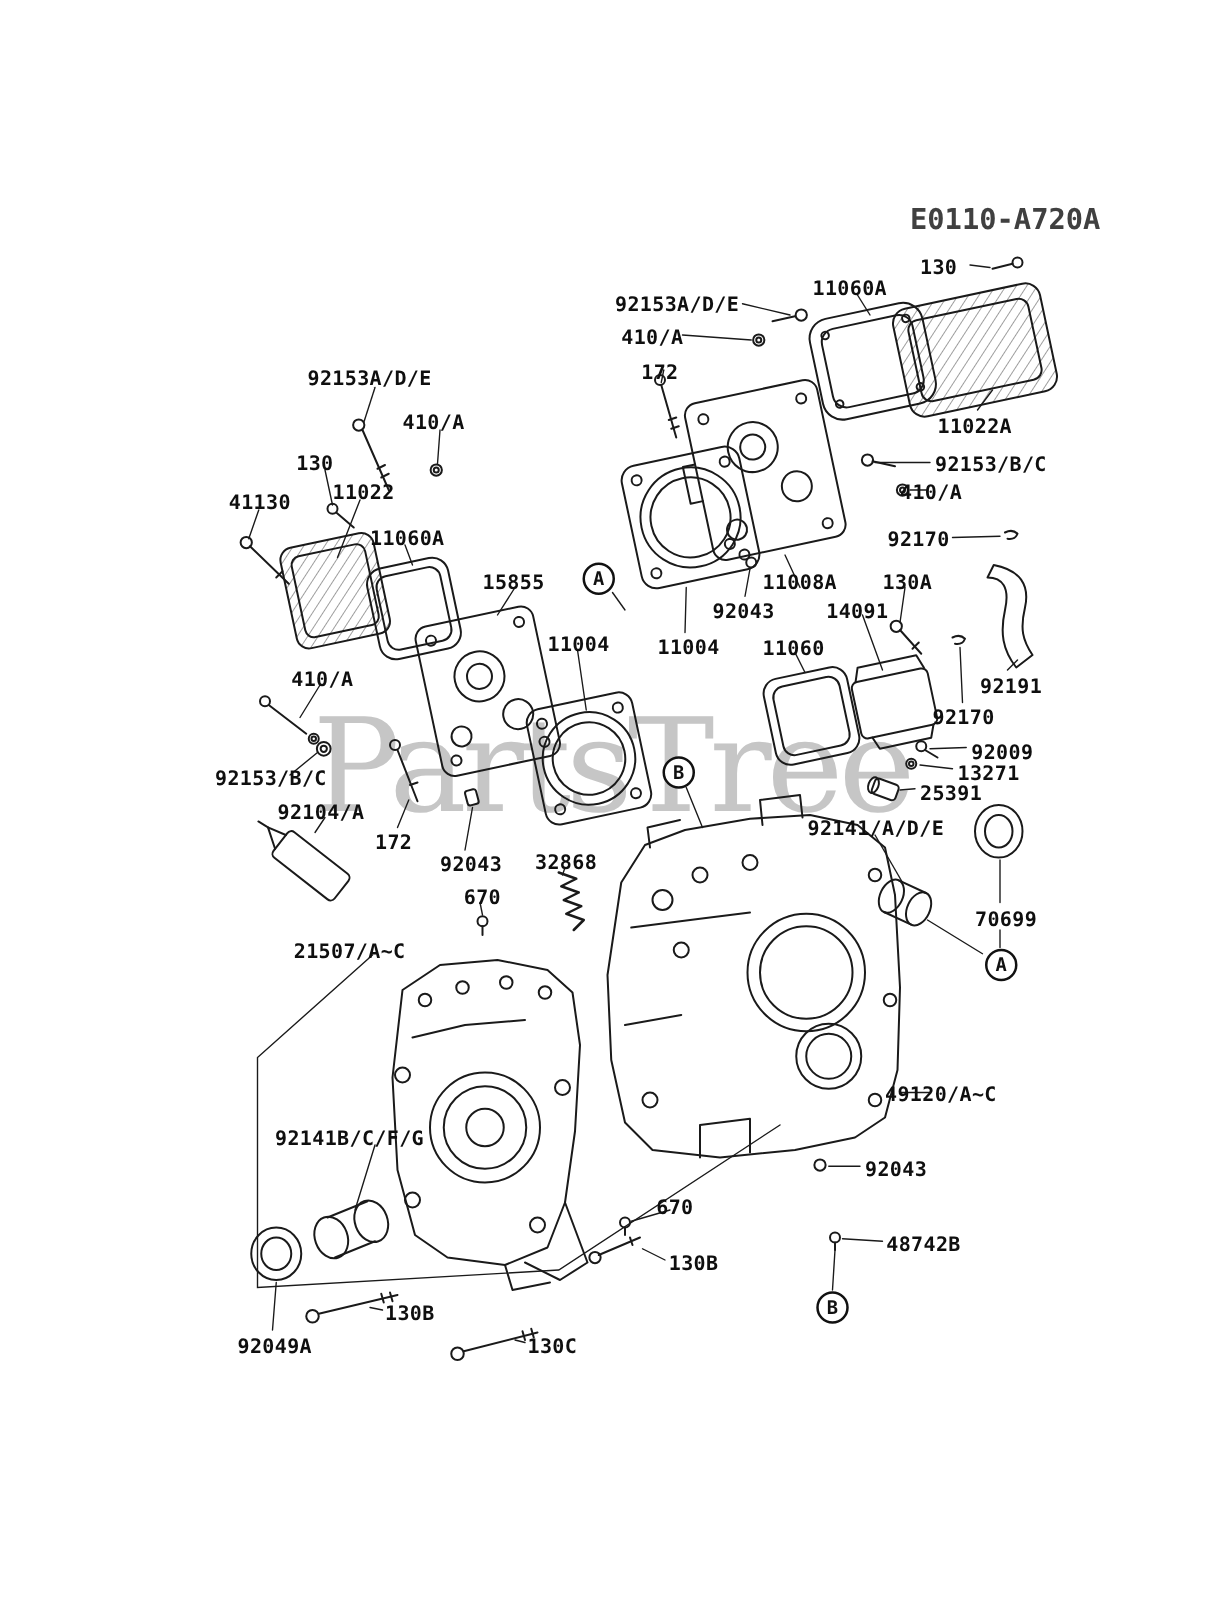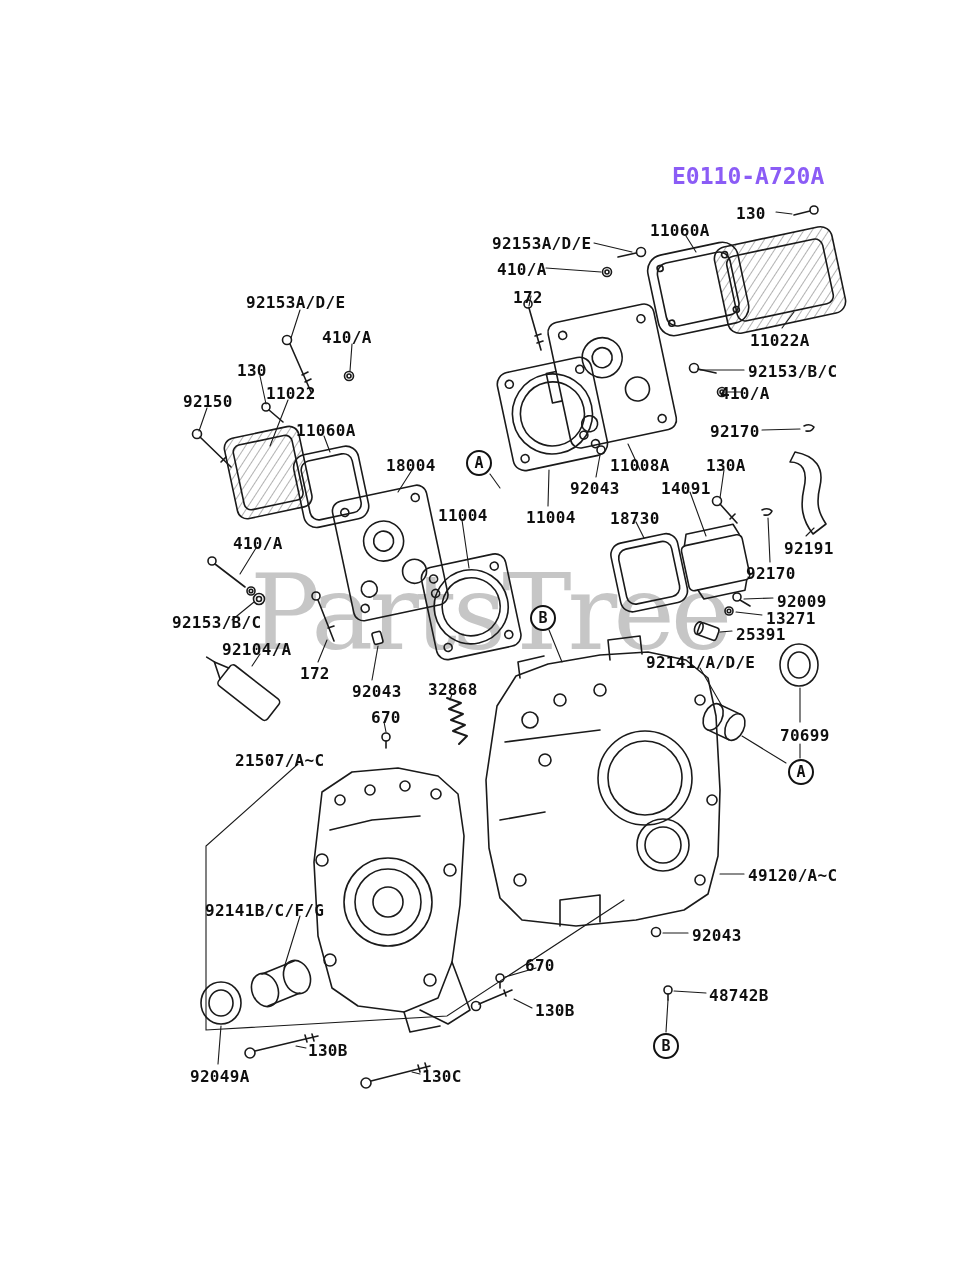--- a/index.html
+++ b/index.html
@@ -3,22 +3,22 @@
 <meta charset="utf-8">
 <style>
   *{margin:0;padding:0;box-sizing:border-box}
   html,body{background:#ffffff}
   .canvas{position:relative;width:979px;height:1280px;background:#ffffff;overflow:hidden;
           font-family:"DejaVu Sans Mono",monospace}
   .watermark{position:absolute;left:250px;top:552px;z-index:1;
              font:400 104px "DejaVu Serif",serif;color:#c6c6c6;letter-spacing:-4px;
              user-select:none;white-space:nowrap}
   svg.art{position:absolute;left:0;top:0;z-index:2}
-  .title{position:absolute;left:672px;top:163px;z-index:3;
-         font:700 23px "DejaVu Sans Mono",monospace;color:#8b5cf6;white-space:nowrap}
+  .title{position:absolute;left:728px;top:163px;z-index:3;
+         font:700 23px "DejaVu Sans Mono",monospace;color:#404040;white-space:nowrap}
   .lbl{position:absolute;z-index:3;font:700 16px "DejaVu Sans Mono",monospace;
        color:#0f0f0f;white-space:nowrap;letter-spacing:.3px}
   .callout{position:absolute;z-index:3;width:26px;height:26px;border:2px solid #111;
            border-radius:50%;background:#fff;display:flex;align-items:center;justify-content:center;
            font:700 15px "DejaVu Sans Mono",monospace;color:#111}
 </style>
 </head>
 <body>
 
 <div class="canvas">
@@ -357,48 +357,48 @@
   <div class="lbl" style="left:513px;top:288px">172</div>
   <div class="lbl" style="left:650px;top:221px">11060A</div>
   <div class="lbl" style="left:736px;top:204px">130</div>
   <div class="lbl" style="left:750px;top:331px">11022A</div>
   <div class="lbl" style="left:748px;top:362px">92153/B/C</div>
   <div class="lbl" style="left:720px;top:384px">410/A</div>
   <div class="lbl" style="left:710px;top:422px">92170</div>
   <div class="lbl" style="left:246px;top:293px">92153A/D/E</div>
   <div class="lbl" style="left:322px;top:328px">410/A</div>
   <div class="lbl" style="left:237px;top:361px">130</div>
-  <div class="lbl" style="left:183px;top:392px">92150</div>
+  <div class="lbl" style="left:183px;top:392px">41130</div>
   <div class="lbl" style="left:266px;top:384px">11022</div>
   <div class="lbl" style="left:296px;top:421px">11060A</div>
-  <div class="lbl" style="left:386px;top:456px">18004</div>
+  <div class="lbl" style="left:386px;top:456px">15855</div>
   <div class="lbl" style="left:438px;top:506px">11004</div>
   <div class="lbl" style="left:526px;top:508px">11004</div>
   <div class="lbl" style="left:570px;top:479px">92043</div>
   <div class="lbl" style="left:610px;top:456px">11008A</div>
   <div class="lbl" style="left:661px;top:479px">14091</div>
   <div class="lbl" style="left:706px;top:456px">130A</div>
-  <div class="lbl" style="left:610px;top:509px">18730</div>
+  <div class="lbl" style="left:610px;top:509px">11060</div>
   <div class="lbl" style="left:784px;top:539px">92191</div>
   <div class="lbl" style="left:746px;top:564px">92170</div>
   <div class="lbl" style="left:777px;top:592px">92009</div>
   <div class="lbl" style="left:766px;top:609px">13271</div>
   <div class="lbl" style="left:736px;top:625px">25391</div>
   <div class="lbl" style="left:233px;top:534px">410/A</div>
   <div class="lbl" style="left:172px;top:613px">92153/B/C</div>
   <div class="lbl" style="left:222px;top:640px">92104/A</div>
   <div class="lbl" style="left:300px;top:664px">172</div>
   <div class="lbl" style="left:352px;top:682px">92043</div>
   <div class="lbl" style="left:428px;top:680px">32868</div>
   <div class="lbl" style="left:371px;top:708px">670</div>
   <div class="lbl" style="left:646px;top:653px">92141/A/D/E</div>
   <div class="lbl" style="left:780px;top:726px">70699</div>
   <div class="lbl" style="left:235px;top:751px">21507/A~C</div>
-  <div class="lbl" style="left:205px;top:901px">92141B/C/F/G</div>
-  <div class="lbl" style="left:748px;top:866px">49120/A~C</div>
+  <div class="lbl" style="left:220px;top:901px">92141B/C/F/G</div>
+  <div class="lbl" style="left:708px;top:866px">49120/A~C</div>
   <div class="lbl" style="left:692px;top:926px">92043</div>
   <div class="lbl" style="left:525px;top:956px">670</div>
   <div class="lbl" style="left:709px;top:986px">48742B</div>
   <div class="lbl" style="left:535px;top:1001px">130B</div>
   <div class="lbl" style="left:308px;top:1041px">130B</div>
   <div class="lbl" style="left:422px;top:1067px">130C</div>
   <div class="lbl" style="left:190px;top:1067px">92049A</div>
 
   <div class="callout" style="left:466px;top:450px">A</div>
   <div class="callout" style="left:530px;top:605px">B</div>

